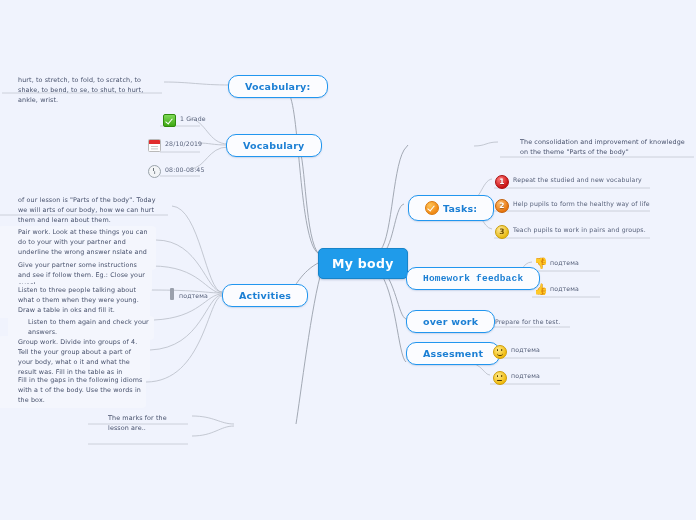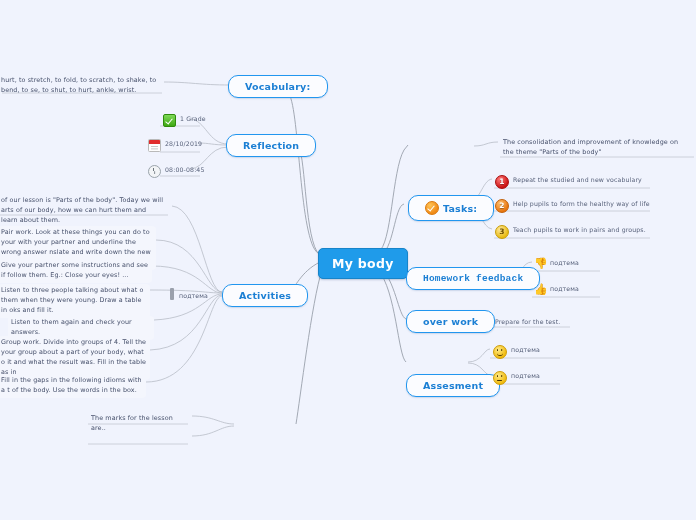--- a/index.html
+++ b/index.html
@@ -71,20 +71,21 @@
     letter-spacing: .1px;
     padding: 2px 3px;
     white-space: normal;
     align-items: flex-start;
   }
   .leaf-node.plain {
     background: transparent;
   }
   .leaf-text {
     display: block;
+    margin-left: 17px;
   }
   .leaf-sub {
     font-size: 6.2px;
     color: #555f78;
     letter-spacing: .15px;
   }
 
   
   .icon {
     display: inline-block;
@@ -305,21 +306,21 @@
   </div>
 
   <div class="node branch-node" style="left:228px; top:75px;">
     <span>Vocabulary:</span>
   </div>
   <div class="node leaf-node plain" style="left:-2px; top:74px; width:164px;">
     <span class="leaf-text">hurt, to stretch, to fold, to scratch, to shake, to bend,  to se, to shut, to hurt, ankle, wrist.</span>
   </div>
 
   <div class="node branch-node" style="left:226px; top:134px;">
-    <span>Reflection</span>
+    <span>Vocabulary</span>
   </div>
   <div class="node leaf-node plain" style="left:160px; top:112px;">
     <span class="icon ico-check-green"></span>
     <span class="leaf-sub">1 Grade</span>
   </div>
   <div class="node leaf-node plain" style="left:145px; top:137px;">
     <span class="icon ico-calendar"></span>
     <span class="leaf-sub">28/10/2019</span>
   </div>
   <div class="node leaf-node plain" style="left:145px; top:163px;">
@@ -394,21 +395,21 @@
     <span class="leaf-sub">подтема</span>
   </div>
 
   <div class="node branch-node" style="left:406px; top:310px;">
     <span>over work</span>
   </div>
   <div class="node leaf-node plain" style="left:492px; top:315px;">
     <span class="leaf-sub">Prepare for the test.</span>
   </div>
 
-  <div class="node branch-node" style="left:406px; top:374px;align-items:center;">
+  <div class="node branch-node" style="left:406px; top:342px;align-items:center;">
     <span>Assesment</span>
   </div>
   <div class="node leaf-node plain" style="left:490px; top:343px;">
     <span class="icon ico-smiley">
       <span class="eyes"></span>
         <span class="mouth-happy"></span>
     </span>
     <span class="leaf-sub">подтема</span>
   </div>
   <div class="node leaf-node plain" style="left:490px; top:369px;">

